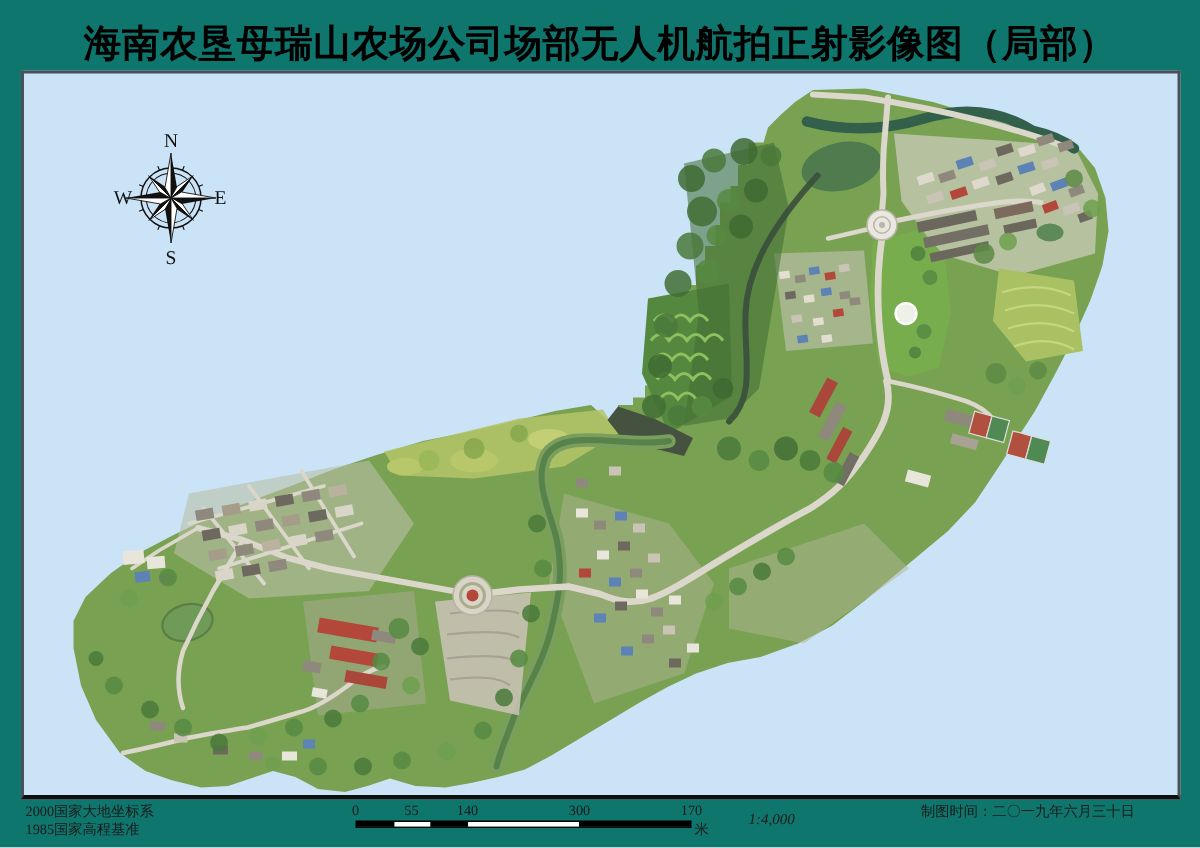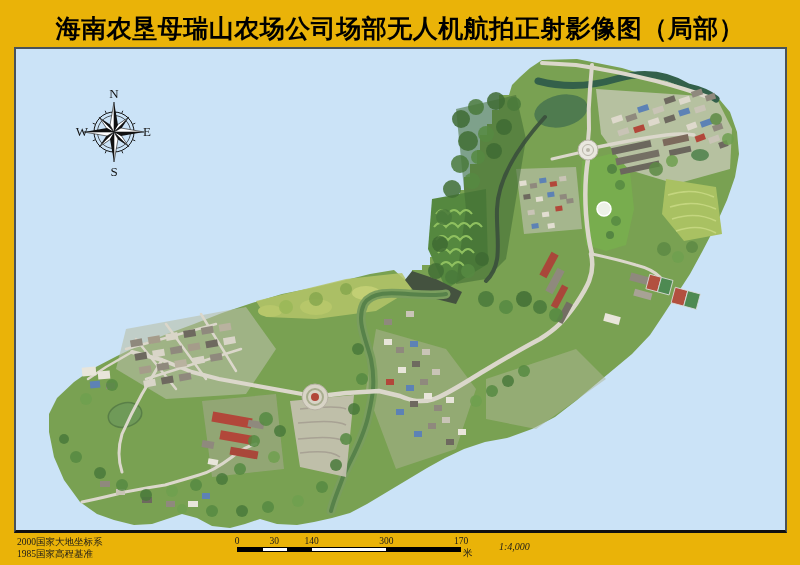--- a/index.html
+++ b/index.html
@@ -1,16 +1,16 @@
 <!DOCTYPE html>
 <html><head>
 <meta charset="utf-8">
 <style>
   html,body{margin:0;padding:0;background:#ffffff;}
-  .page{position:relative;width:800px;height:565px;background:#eab308;overflow:hidden;
+  .page{position:relative;width:800px;height:565px;background:#0f766e;overflow:hidden;
         font-family:"Liberation Sans","DejaVu Sans",sans-serif;}
   .map-title{position:absolute;top:12px;left:0;width:800px;text-align:center;margin:0;
              font-size:25px;font-weight:bold;color:#000;letter-spacing:0.5px;
              font-family:"Liberation Sans","DejaVu Sans",sans-serif;}
   .map-frame{position:absolute;left:14px;top:47px;width:769px;height:481px;
              background:#cbe3f7;border:2px solid #49525a;border-bottom:3px solid #101010;}
   .map-frame svg{display:block;}
   .footer{position:absolute;left:0;top:528px;width:800px;height:37px;
           font-family:"Liberation Serif","DejaVu Serif",serif;color:#1a1a1a;}
   .datum{position:absolute;left:17px;top:9px;font-size:9.5px;line-height:11.5px;white-space:pre;}
@@ -399,32 +399,32 @@
       </g>
     </svg>
   </div>
 
   <div class="footer">
     <div class="datum"><div>2000国家大地坐标系</div><div>1985国家高程基准</div></div>
 
     <div class="scalebar">
       <div class="sb-labels">
         <span class="sb-label" style="left:0%">0</span>
-        <span class="sb-label" style="left:16.67%">30</span>
+        <span class="sb-label" style="left:16.67%">55</span>
         <span class="sb-label" style="left:33.33%">140</span>
         <span class="sb-label" style="left:66.67%">300</span>
         <span class="sb-label" style="left:100%">170</span>
       </div>
       <div class="sb-bar">
         <div class="sb-seg" style="width:11.11%;background:#000"></div>
         <div class="sb-seg" style="width:11.11%;background:#fff"></div>
         <div class="sb-seg" style="width:11.11%;background:#000"></div>
         <div class="sb-seg" style="width:33.33%;background:#fff"></div>
         <div class="sb-seg" style="width:33.34%;background:#000"></div>
       </div>
     </div>
     <span class="sb-unit">米</span>
     <span class="scale-ratio">1:4,000</span>
 
-    <div class="credits"></div>
+    <div class="credits"><div>制图时间：二〇一九年六月三十日</div></div>
   </div>
 
 </div>
 
 </body></html>

